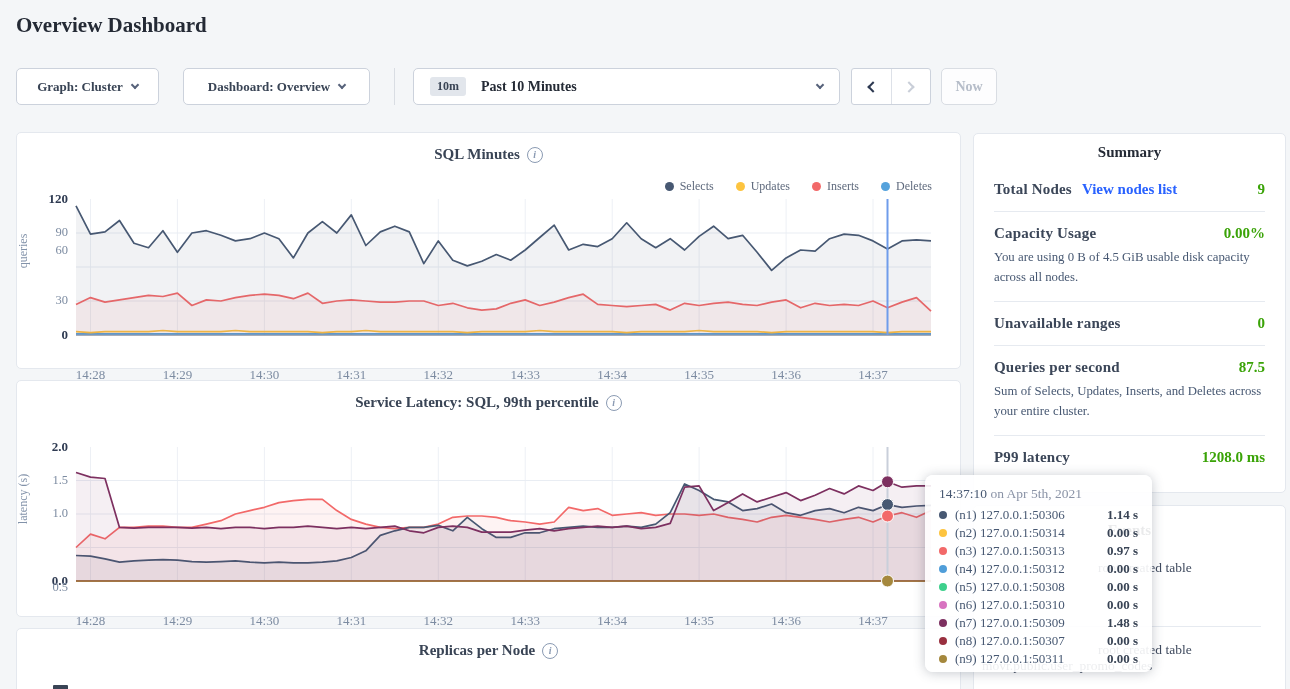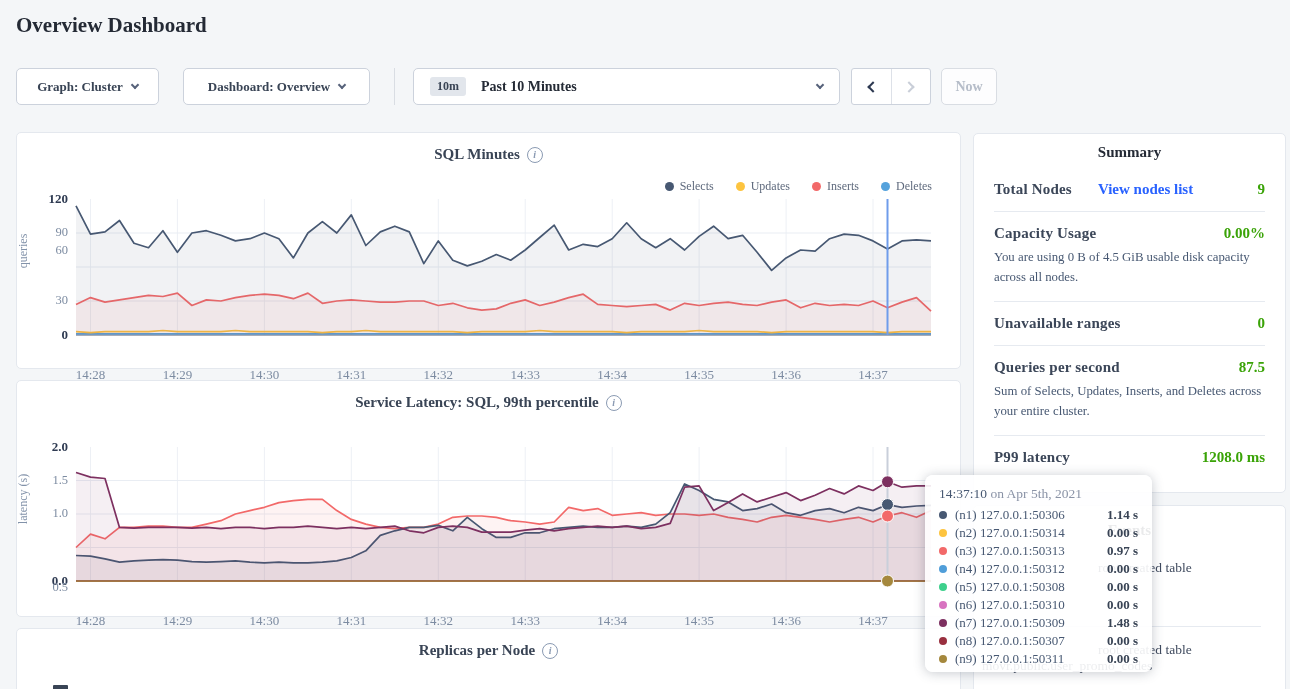--- a/index.html
+++ b/index.html
@@ -41,21 +41,21 @@
   .plot { position:absolute; left:59px; top:66px; }
   .plot svg { position:absolute; left:0; top:0; overflow:visible; }
   .xtick { position:absolute; width:48px; text-align:center; font-size:13px; color:#7c8ba1;margin-top:27px; }
   .ytick { position:absolute; left:-52px; width:44px; text-align:right; font-size:12.5px; color:#7c8ba1; }
   .ytick.strong { color:#2f3b52; font-weight:700; font-size:13px; }
   .y-axis-label { position:absolute; left:6px; top:50%; transform:translate(-50%,-50%) rotate(-90deg); transform-origin:center; font-size:12px; color:#8292a9; white-space:nowrap; }
   .clipped-blob { position:absolute; left:36px; top:56px; width:15px; height:6px; background:#394455; border-radius:1px; }
   
   .summary-card { left:973px; top:133px; width:313px; height:360px; padding:10px 20px 16px; }
   .summary-title { text-align:center; font-size:15px; font-weight:700; color:#242a35; margin-bottom:20px; }
-  .sum-row { display:flex; align-items:flex-start; gap:26px; }
+  .sum-row { display:flex; align-items:flex-start; gap:10px; }
   .sum-label { font-size:15px; font-weight:700; color:#3b4658; letter-spacing:.2px; }
   .sum-value { margin-left:auto; font-size:15px; font-weight:700; color:#3aa307; }
   .sum-link { font-size:15px; font-weight:700; color:#2962ff; cursor:pointer; }
   .sum-desc { font-size:12.8px; color:#475872; line-height:1.6; margin-top:5px; }
   .sum-div { border-top:1px solid #e6eaf0; margin:13px 0; }
   
   .events-card { left:973px; top:505px; width:313px; height:200px; }
   .events-title { position:absolute; top:16px; left:0; right:0; text-align:center; font-size:15px; font-weight:700; color:#242a35; }
   .event-line { position:absolute; font-size:13.5px; color:#3f4a5e; white-space:nowrap; }
   .event-div { position:absolute; left:24px; right:24px; top:120px; border-top:1px solid #e6eaf0; }

